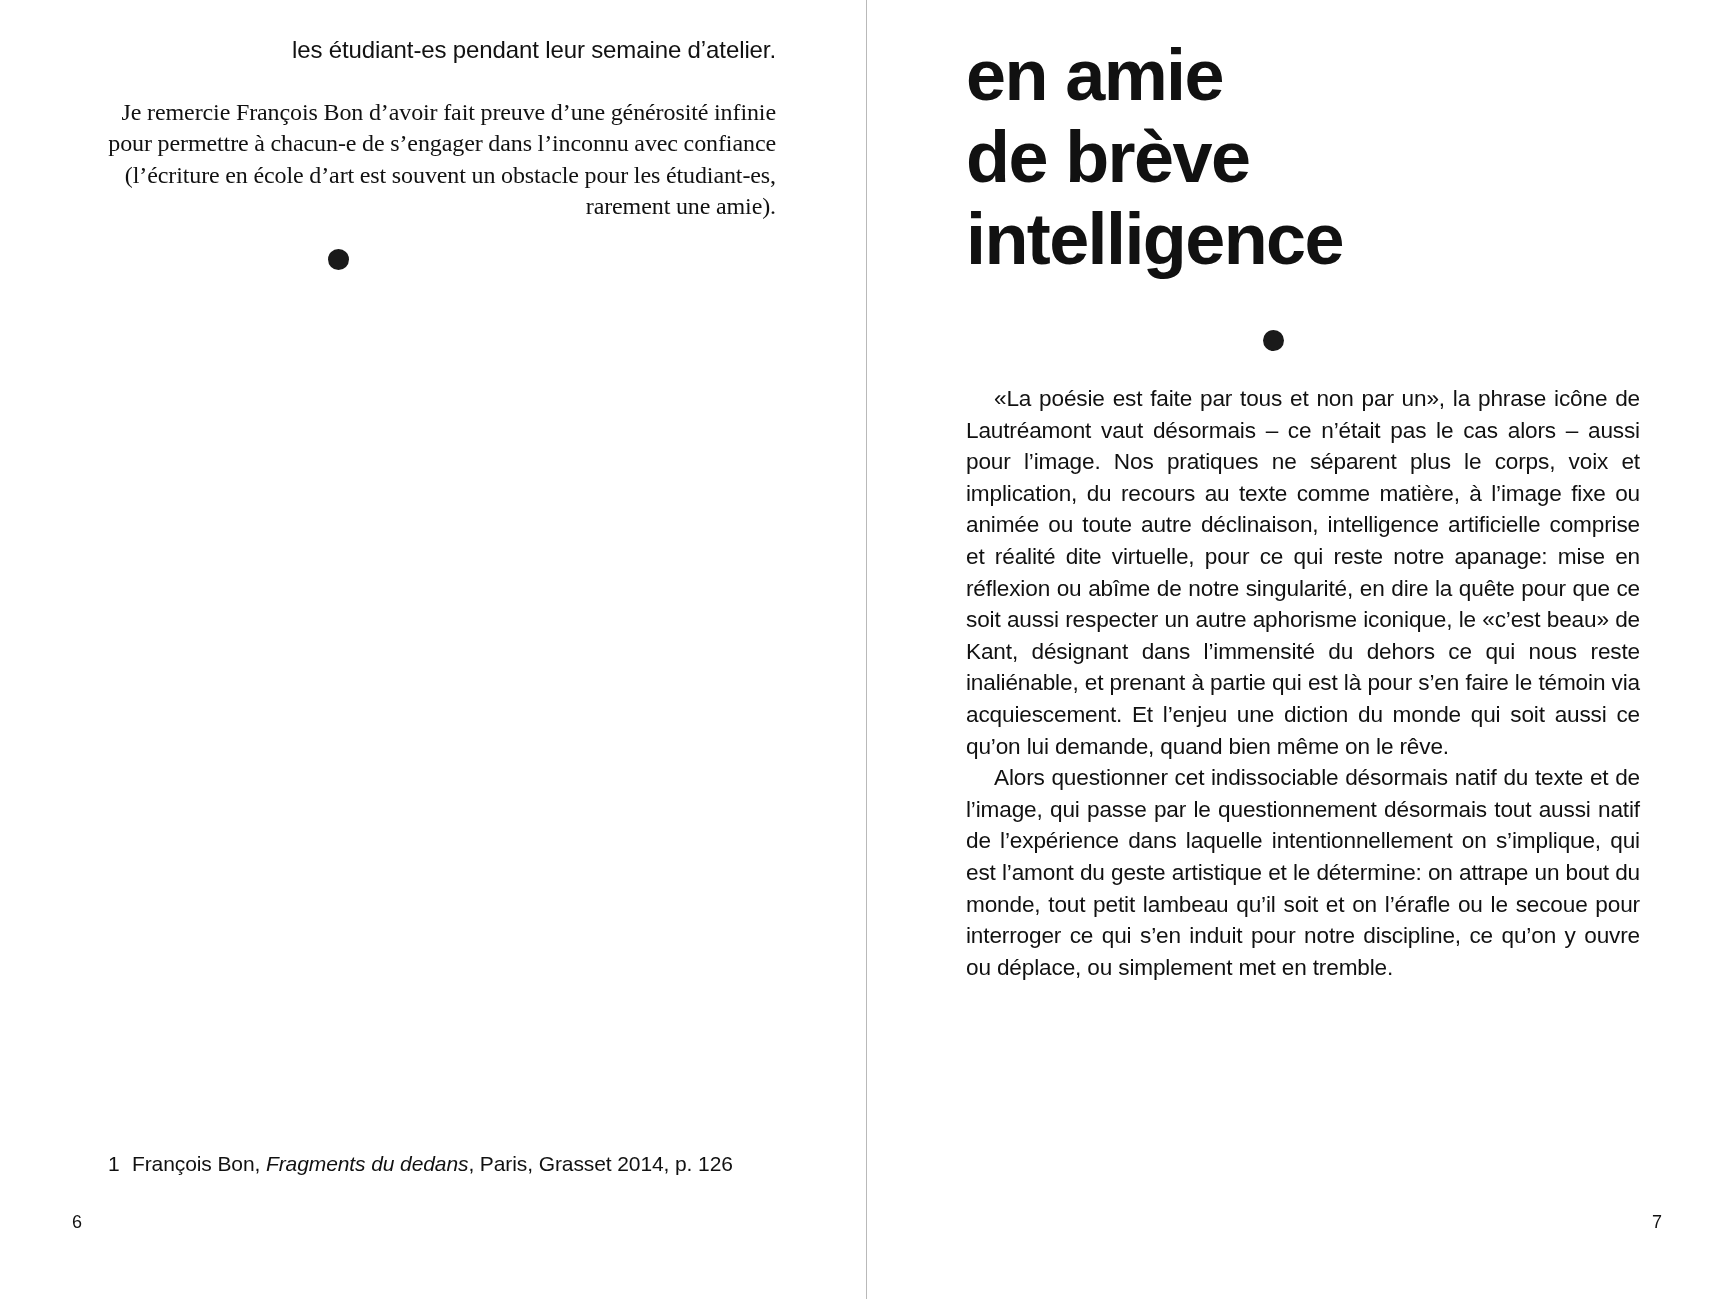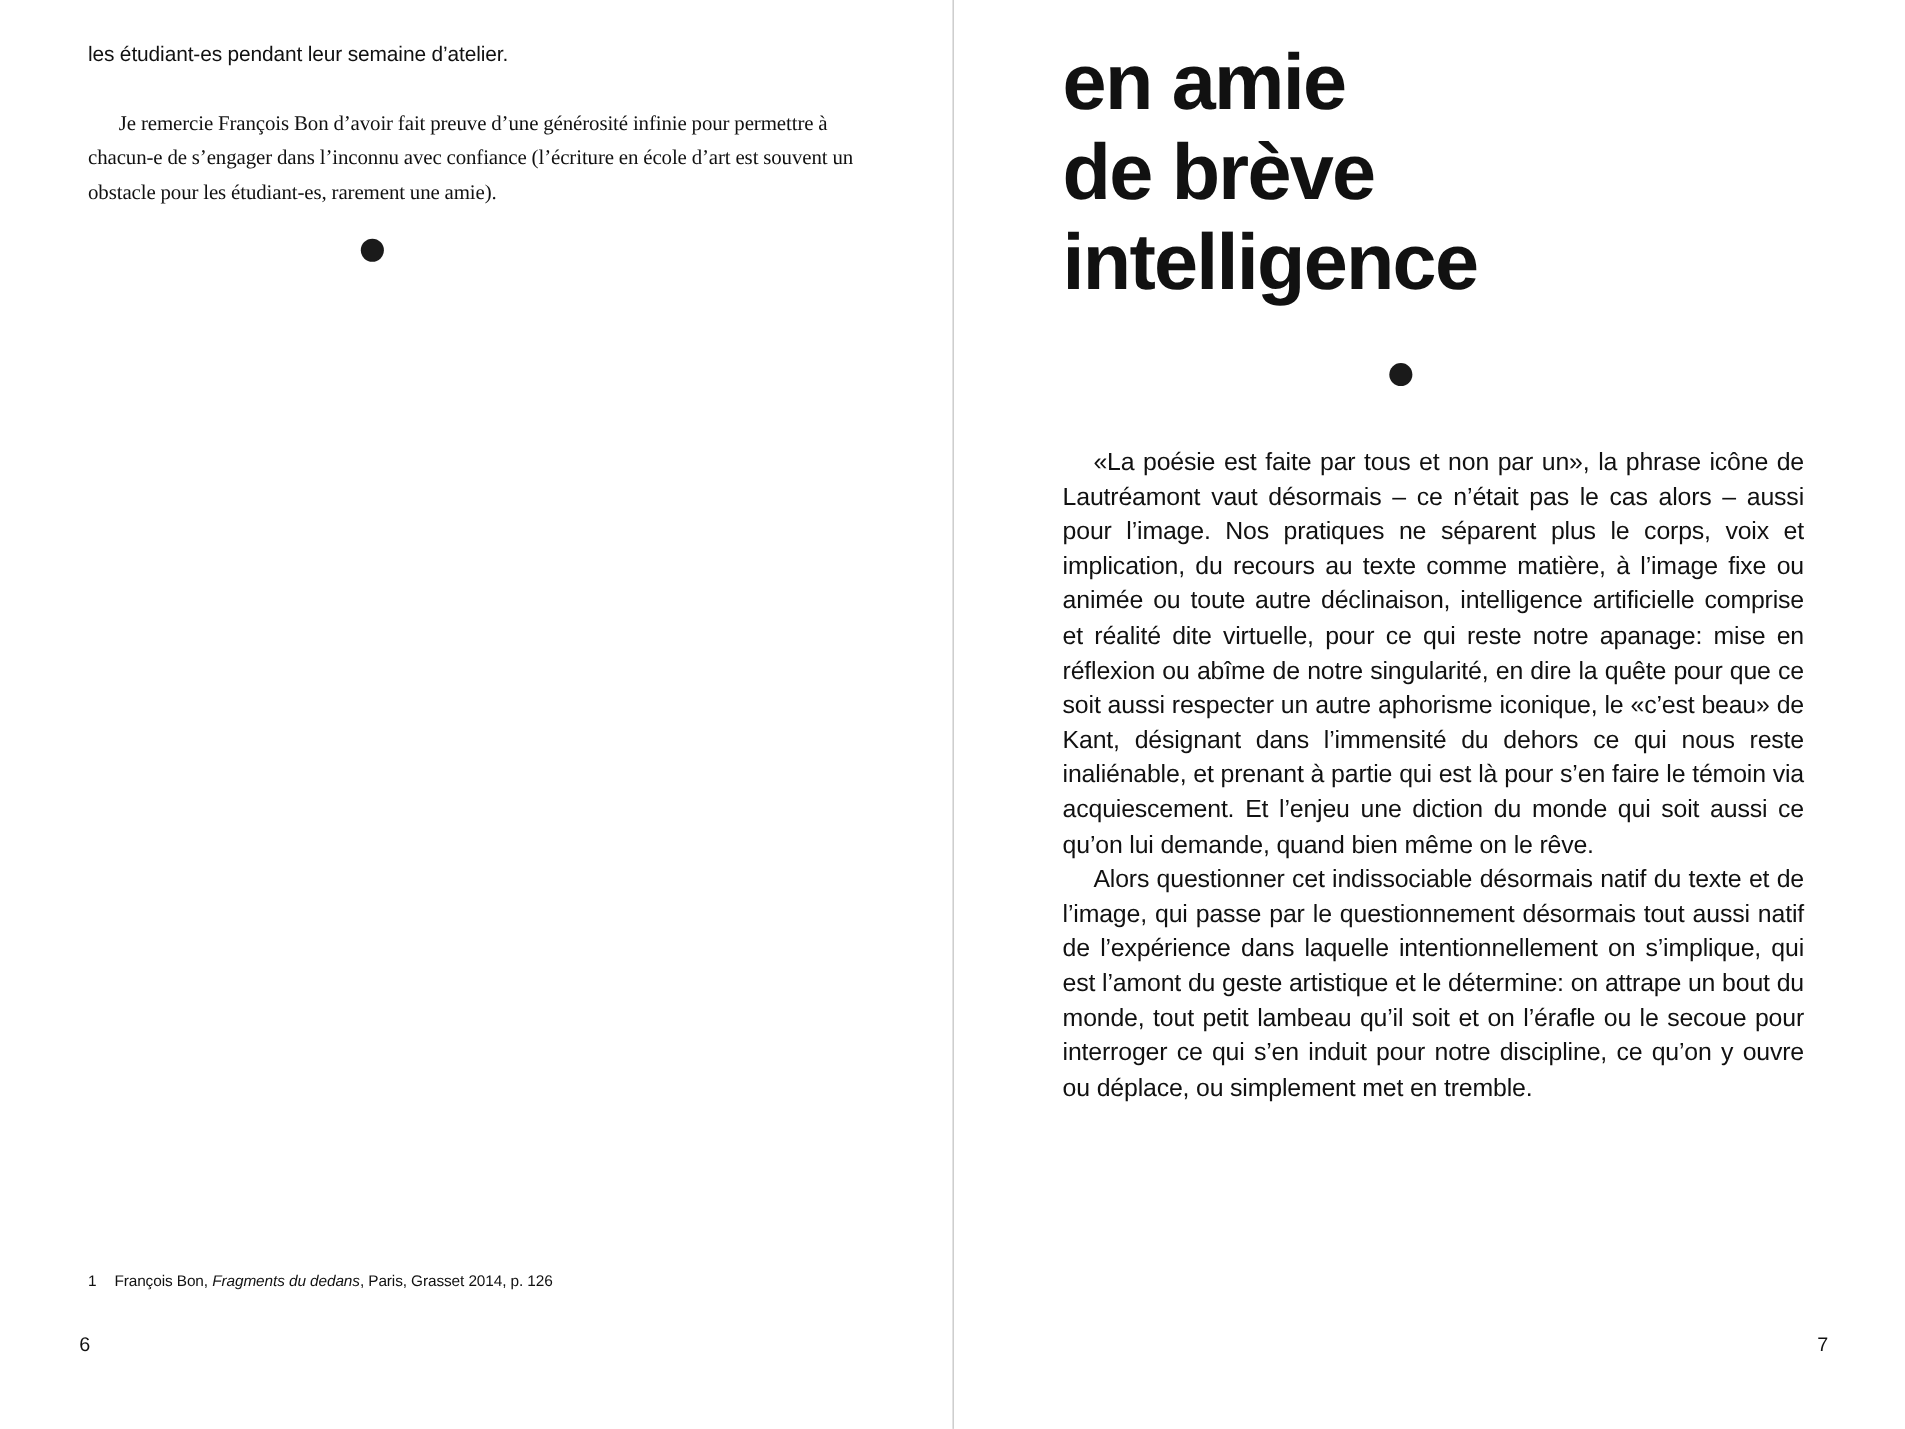--- a/index.html
+++ b/index.html
@@ -37,24 +37,24 @@
   .gutter {
     position: absolute;
     left: 866px;
     top: 0;
     width: 1px;
     height: 1299px;
     background: #b9b9b9;
   }
   p.body-text {
     margin: 0;
-    font-size: 19px;
+    font-size: 24px;
     line-height: 31.5px;
     letter-spacing: -0.1px;
-    text-align: left;
+    text-align: right;
     word-spacing: -0.2px;
   }
   p.body-text + p.body-text {
     margin-top: 0;
     font-family: Liberation Serif, serif;
   }
   .indent {
     text-indent: 28px;
   }
   .para-gap {
@@ -85,35 +85,35 @@
   .chapter-title .line {
     display: block;
     white-space: nowrap;
   }
   .right-dot {
     text-align: center;
     margin-top: 50px;
     margin-left: -30px;
   }
   .right-body {
-    margin-top: 48px;
+    margin-top: 28px;
   }
   .right-body p {
     margin: 0;
     font-size: 22.6px;
     line-height: 31.6px;
     text-align: justify;
     text-justify: inter-word;
     letter-spacing: -0.15px;
   }
   .footnote {
     position: absolute;
-    left: 80px;
+    left: 108px;
     bottom: 124px;
-    font-size: 14px;
+    font-size: 21px;
     line-height: 22px;
     letter-spacing: -0.1px;
   }
   .footnote .fn-num {
     display: inline-block;
     width: 24px;
   }
   .footnote i {
     font-style: italic;
   }

